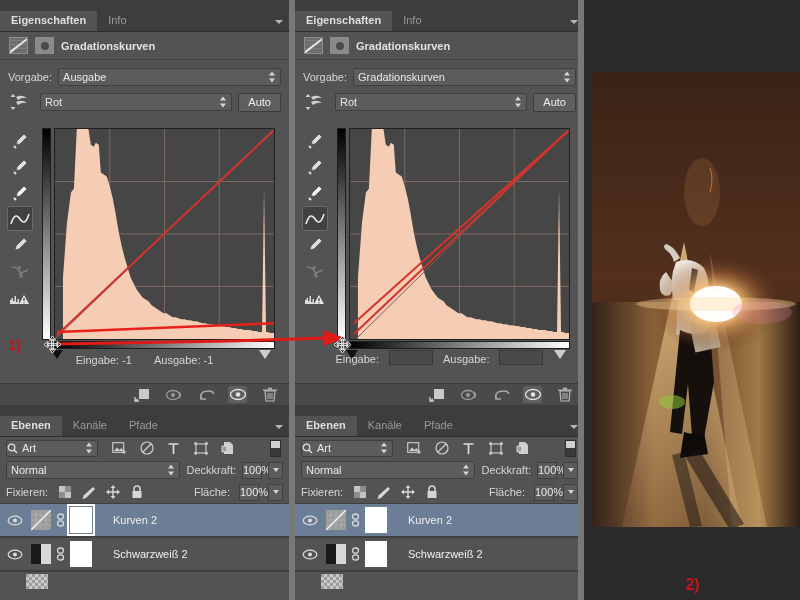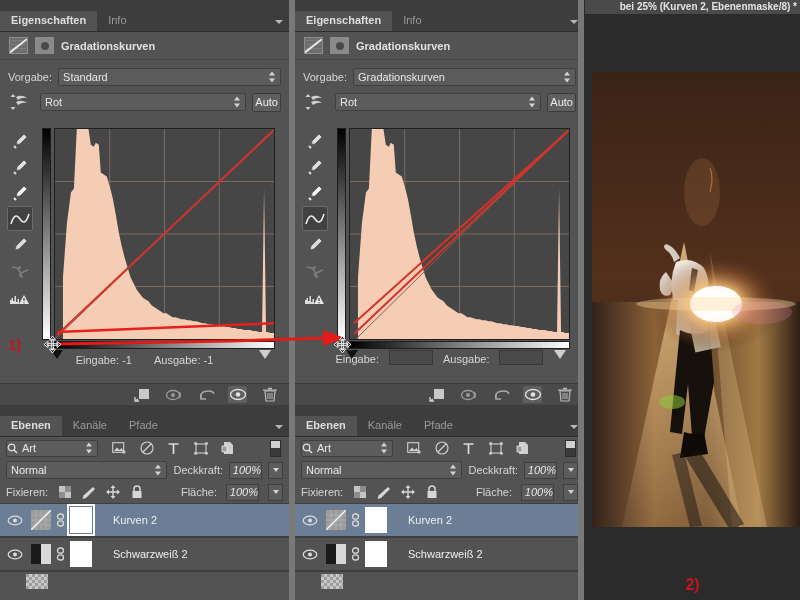--- a/index.html
+++ b/index.html
@@ -38,21 +38,21 @@
   .select { background:#5c5c5c; border:1px solid #3f3f3f; height:18px; border-radius:2px;
      display:flex; align-items:center; padding:0 4px; position:relative; }
   .select span { font-size:11px; color:#e8e8e8; }
   .spin { position:absolute; right:4px; top:50%; transform:translateY(-50%);
      width:7px; height:11px; }
   .spin:before,.spin:after { content:""; position:absolute; left:0; border-left:3.5px solid transparent;
      border-right:3.5px solid transparent; }
   .spin:before { top:0; border-bottom:4px solid #d4d4d4; }
   .spin:after { bottom:0; border-top:4px solid #d4d4d4; }
   .btn { background:#5f5f5f; border:1px solid #3c3c3c; border-radius:2px; height:19px;
-     display:flex; align-items:center; justify-content:center; padding:0 2px; }
+     display:flex; align-items:center; justify-content:center; padding:0 9px; }
   .btn span { font-size:11px; color:#ededed; }
 
   
   .curvewrap { position:relative; }
   .tools { position:absolute; left:5px; top:0; width:30px; display:flex; flex-direction:column;
      align-items:center; gap:1px; }
   .tool { width:26px; height:25px; display:flex; align-items:center; justify-content:center; }
   .tool.sel { background:#414141; border:1px solid #6a6a6a; border-radius:2px; }
 
   .graphbox { position:absolute; }
@@ -81,22 +81,22 @@
   .fsel { width:92px; height:17px; background:#5c5c5c; border:1px solid #3f3f3f; border-radius:2px;
      display:flex; align-items:center; position:relative; gap:4px; }
   .fsel span { font-size:11px; color:#e8e8e8; }
   .ficons { display:flex; align-items:center; gap:12px; margin-left:14px; }
   .ficon { width:15px; height:15px; display:flex; align-items:center; justify-content:center; }
   .tglswitch { width:11px; height:17px; margin-left:auto; margin-right:2px;
      background:linear-gradient(to bottom,#d0d0d0 0 50%,#3a3a3a 50% 100%); border:1px solid #2e2e2e; }
 
   .lmode { height:22px; display:flex; align-items:center; padding:0 6px; gap:6px; }
   .lmode .select { flex:1; }
-  .opbox { width:33px; height:17px; background:#5c5c5c; border:1px solid #3f3f3f;
-     display:flex; align-items:center; justify-content:flex-end;font-style:italic; }
+  .opbox { width:20px; height:17px; background:#5c5c5c; border:1px solid #3f3f3f;
+     display:flex; align-items:center; justify-content:flex-start; }
   .opbox span { font-size:11px; color:#e8e8e8; }
   .opdrop { width:15px; height:17px; background:#5c5c5c; border:1px solid #3f3f3f;
      display:flex; align-items:center; justify-content:center; }
   .opdrop:after { content:""; border-left:3.5px solid transparent; border-right:3.5px solid transparent;
      border-top:4px solid #d4d4d4; }
 
   .llock { height:22px; display:flex; align-items:center; padding:0 6px; gap:9px; }
 
   .lrow { height:34px; display:flex; align-items:center; border-top:1px solid #3f3f3f;
      border-bottom:1px solid #3f3f3f; padding-left:4px; gap:5px; }
@@ -149,21 +149,21 @@
       <div class="adjicon"></div>
       <div class="maskicon">
           <i></i>
         </div>
       <div class="ptitle">Gradationskurven</div>
     </div>
 
     <div class="row" style="height:26px;margin-top:4px;">
       <div class="lbl">Vorgabe:</div>
       <div class="select" style="flex:1;">
-        <span>Standard</span>
+        <span>Ausgabe</span>
         <div class="spin"></div>
       </div>
     </div>
 
     <div class="row" style="height:24px;">
       <div style="width:26px;height:20px;display:flex;align-items:center;justify-content:center;">
         <svg width="22" height="18" viewBox="0 0 22 18">
           <path d="M6 4 q6 -3 11 1 q-5 -1 -9 2 z" fill="#cfcfcf"></path>
           <path d="M6 9 q6 -3 11 1 q-5 -1 -9 2 z" fill="#cfcfcf"></path>
           <path d="M3 1 l2.5 3 h-5 z M3 17 l2.5 -3 h-5 z" fill="#cfcfcf"></path>
@@ -753,23 +753,20 @@
 
     <div class="lrowpart">
       <div class="pthumb"></div>
     </div>
   </div>
 
   <div class="sepV" style="left:289px;"></div>
   <div class="sepV" style="left:578px;"></div>
 
   <div id="photo">
-    <div class="ptitlebar">
-      <span>bei 25% (Kurven 2, Ebenenmaske/8) *</span>
-    </div>
 
     <div class="img">
       <svg width="208" height="455" viewBox="0 0 208 455" preserveAspectRatio="none">
         <defs>
           <radialGradient id="flare" cx="0.5" cy="0.5" r="0.5">
             <stop offset="0%" stop-color="#ffffff"></stop>
             <stop offset="18%" stop-color="#fff6d8"></stop>
             <stop offset="40%" stop-color="#f0b870" stop-opacity=".85"></stop>
             <stop offset="70%" stop-color="#a8683a" stop-opacity=".40"></stop>
             <stop offset="100%" stop-color="#5a2f18" stop-opacity="0"></stop>

